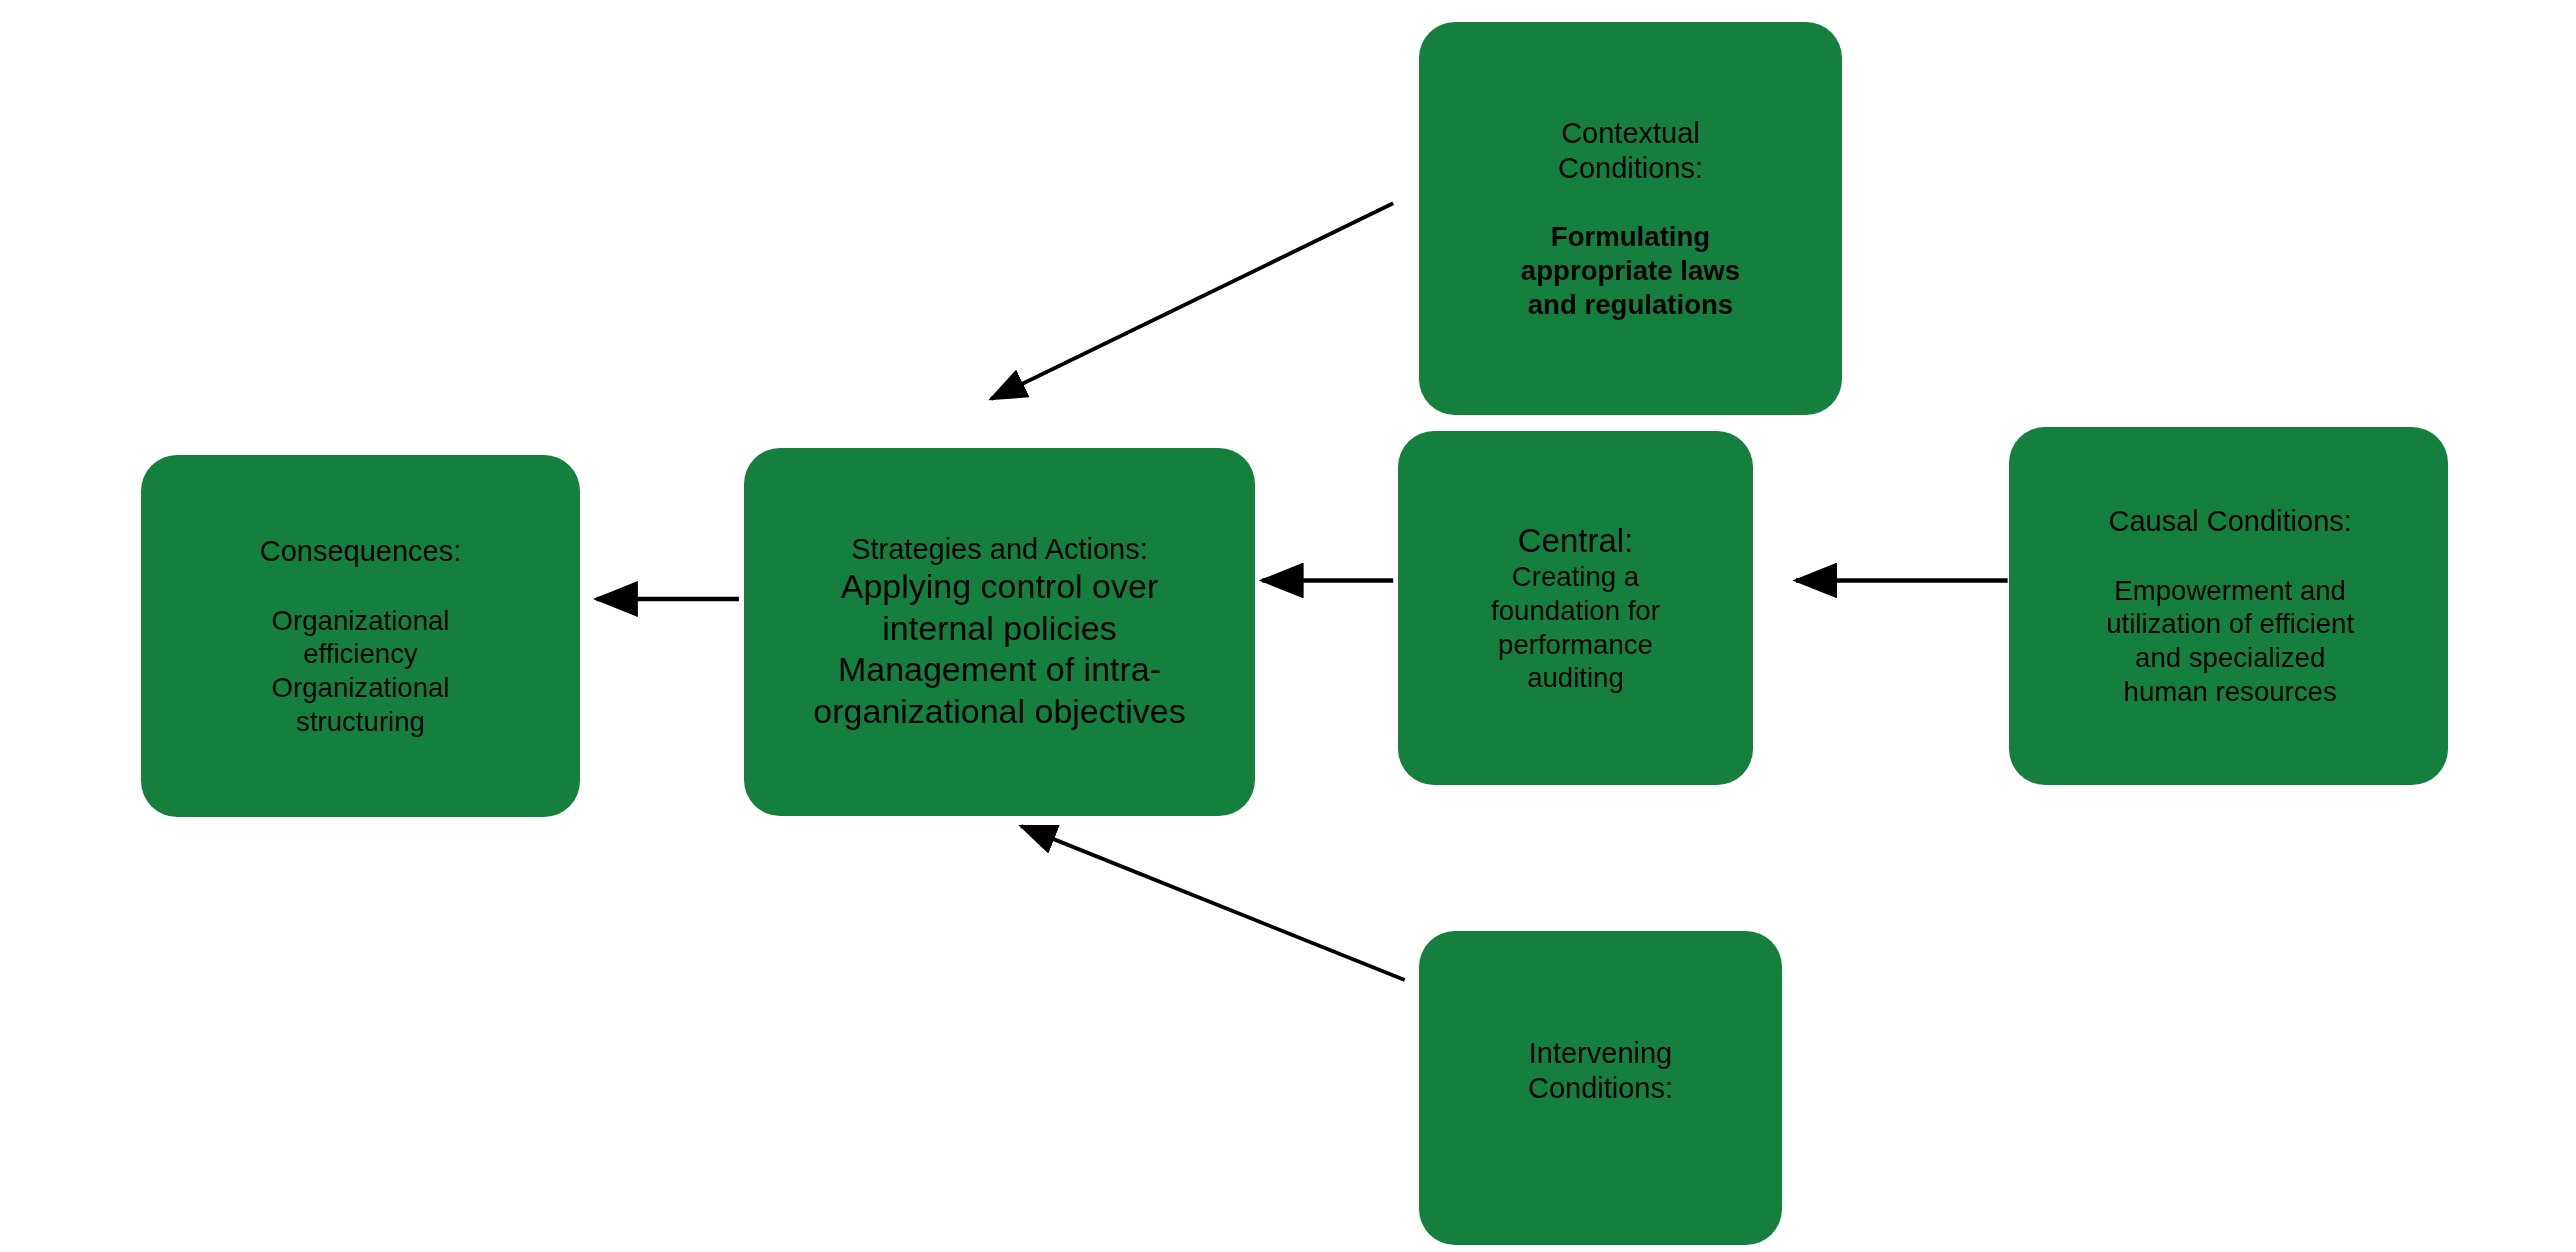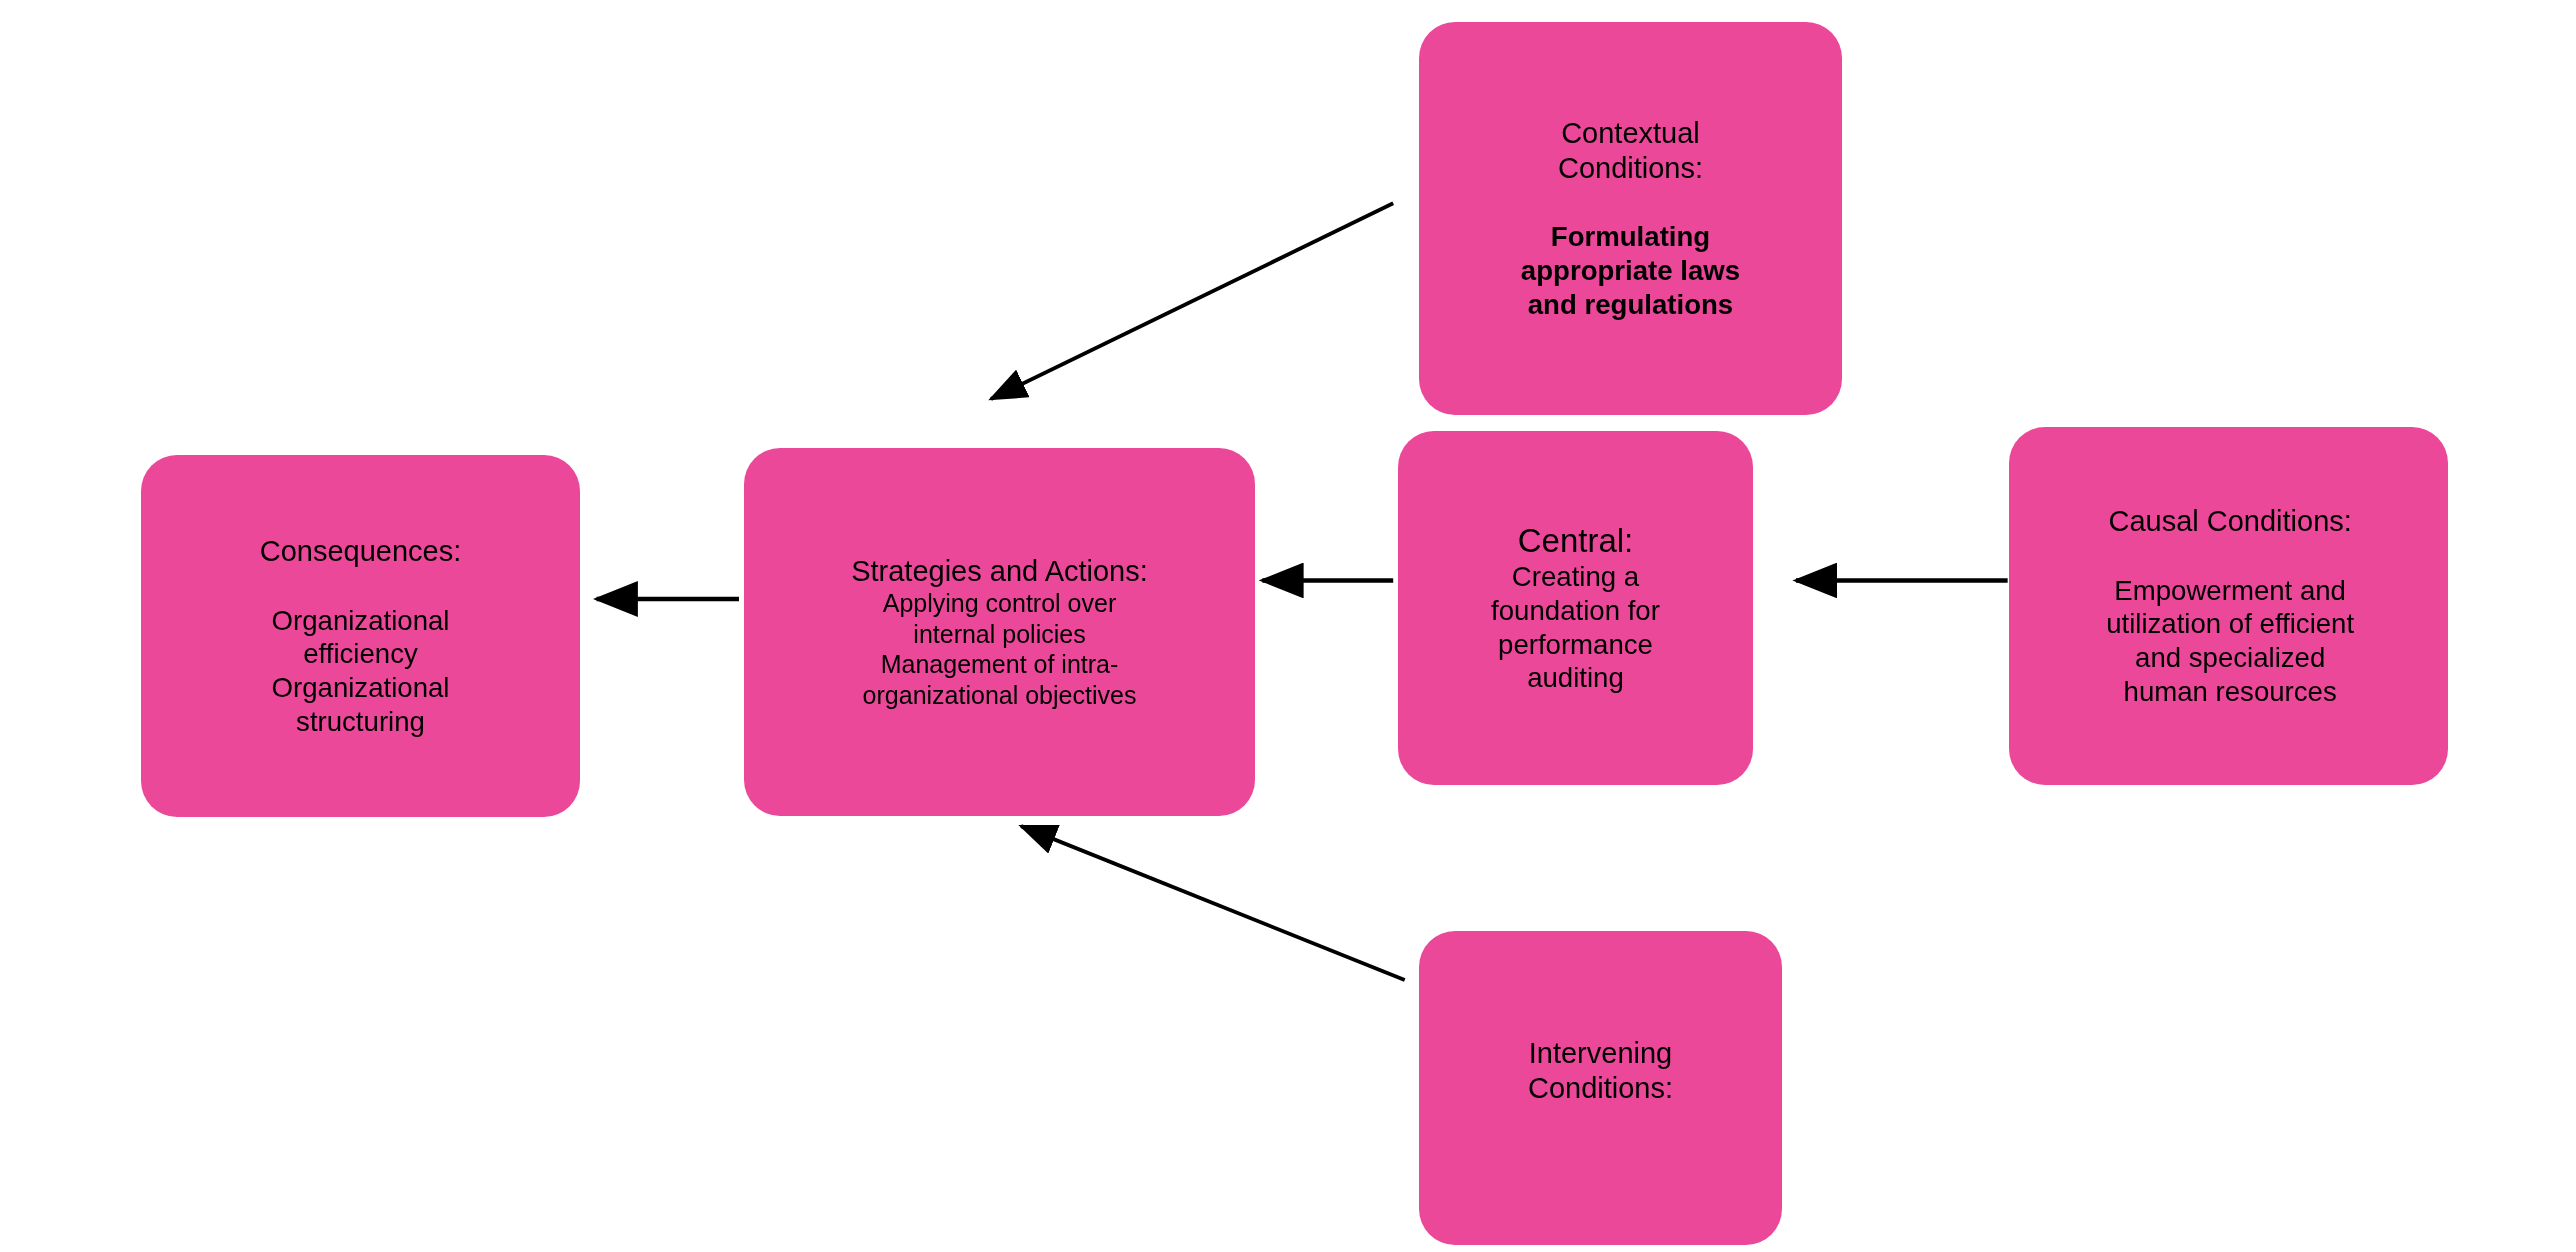--- a/index.html
+++ b/index.html
@@ -15,21 +15,21 @@
   #canvas {
     position: relative;
     width: 2576px;
     height: 1252px;
     background: #ffffff;
     overflow: hidden;
   }
   .node {
     position: absolute;
     box-sizing: border-box;
-    background: #ec4899;
+    background: #15803d;
     border-radius: 36px;
     display: flex;
     flex-direction: column;
     align-items: center;
     justify-content: center;
     text-align: center;
     color: #000000;
     padding: 11.5px 16.7px;
   }
   .node .title {
@@ -55,21 +55,21 @@
   #node-consequences {
     left: 141px; top: 412px; width: 439px; height: 362px; margin-top: 43px;
   }
   #node-consequences .title { font-size: 29px; }
   #node-consequences .body  { font-size: 27.6px; }
 
   #node-strategies {
     left: 744px; top: 431px; width: 511px; height: 368px; margin-top: 17px;
   }
   #node-strategies .title { font-size: 29px; }
-  #node-strategies .body  { font-size: 25px; }
+  #node-strategies .body  { font-size: 34px; }
 
   #node-central {
     left: 1398px; top: 431px; width: 355px; height: 354px;
   }
   #node-central .title { font-size: 33px; }
   #node-central .body  { font-size: 27.6px; }
 
   #node-causal {
     left: 2009px; top: 427px; width: 439px; height: 358px; padding-left: 20px;
   }

